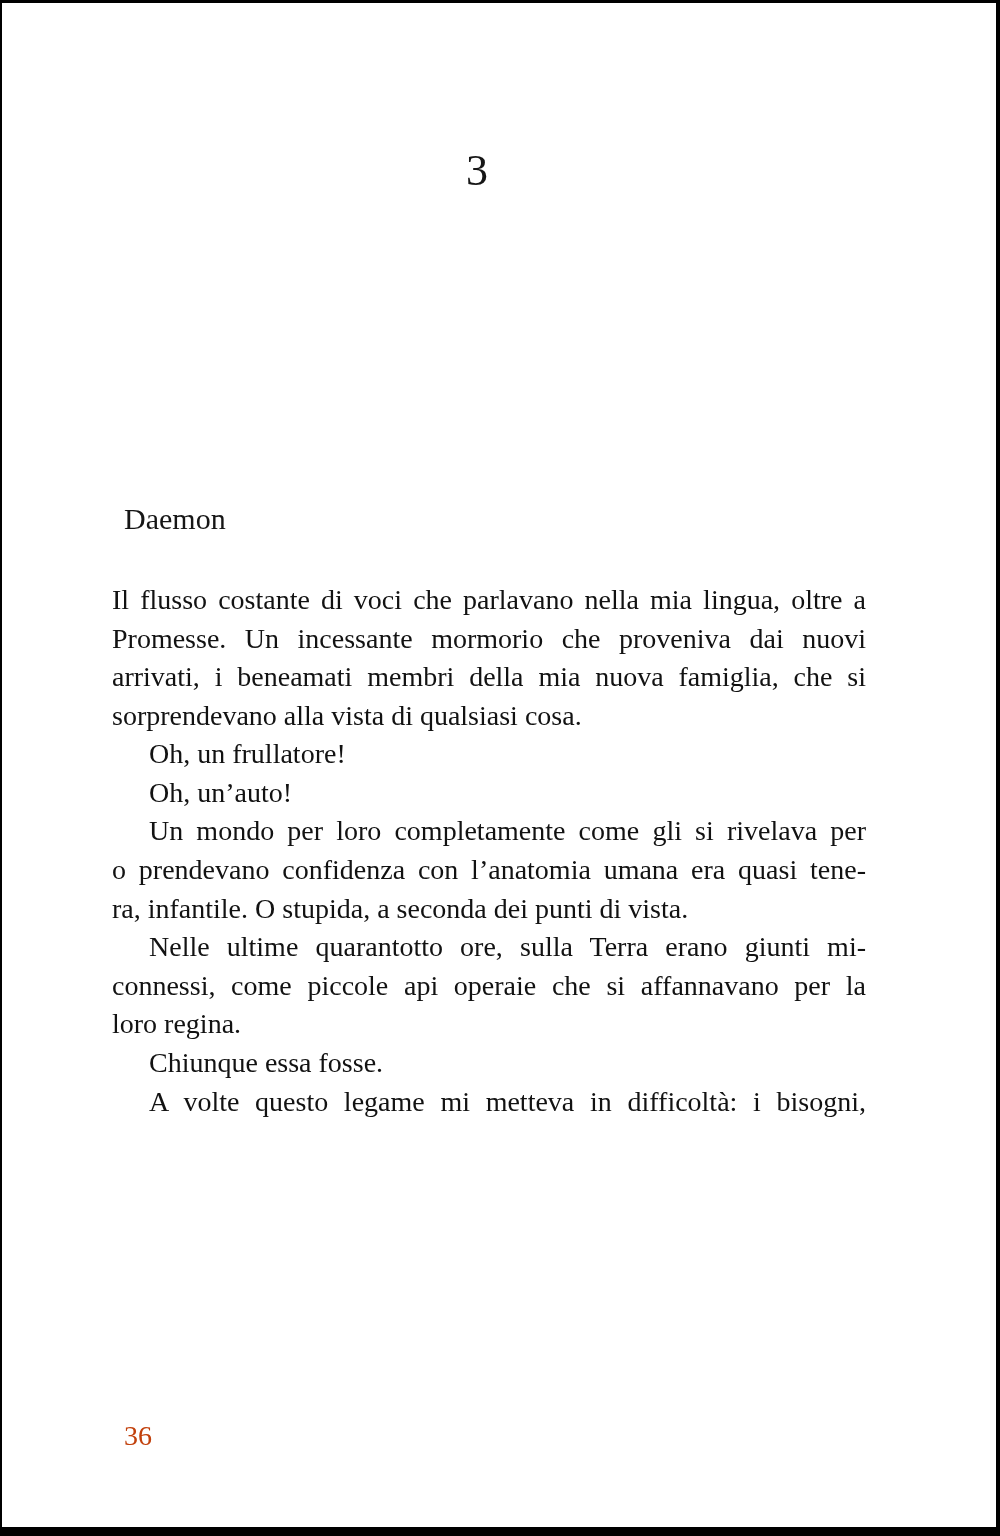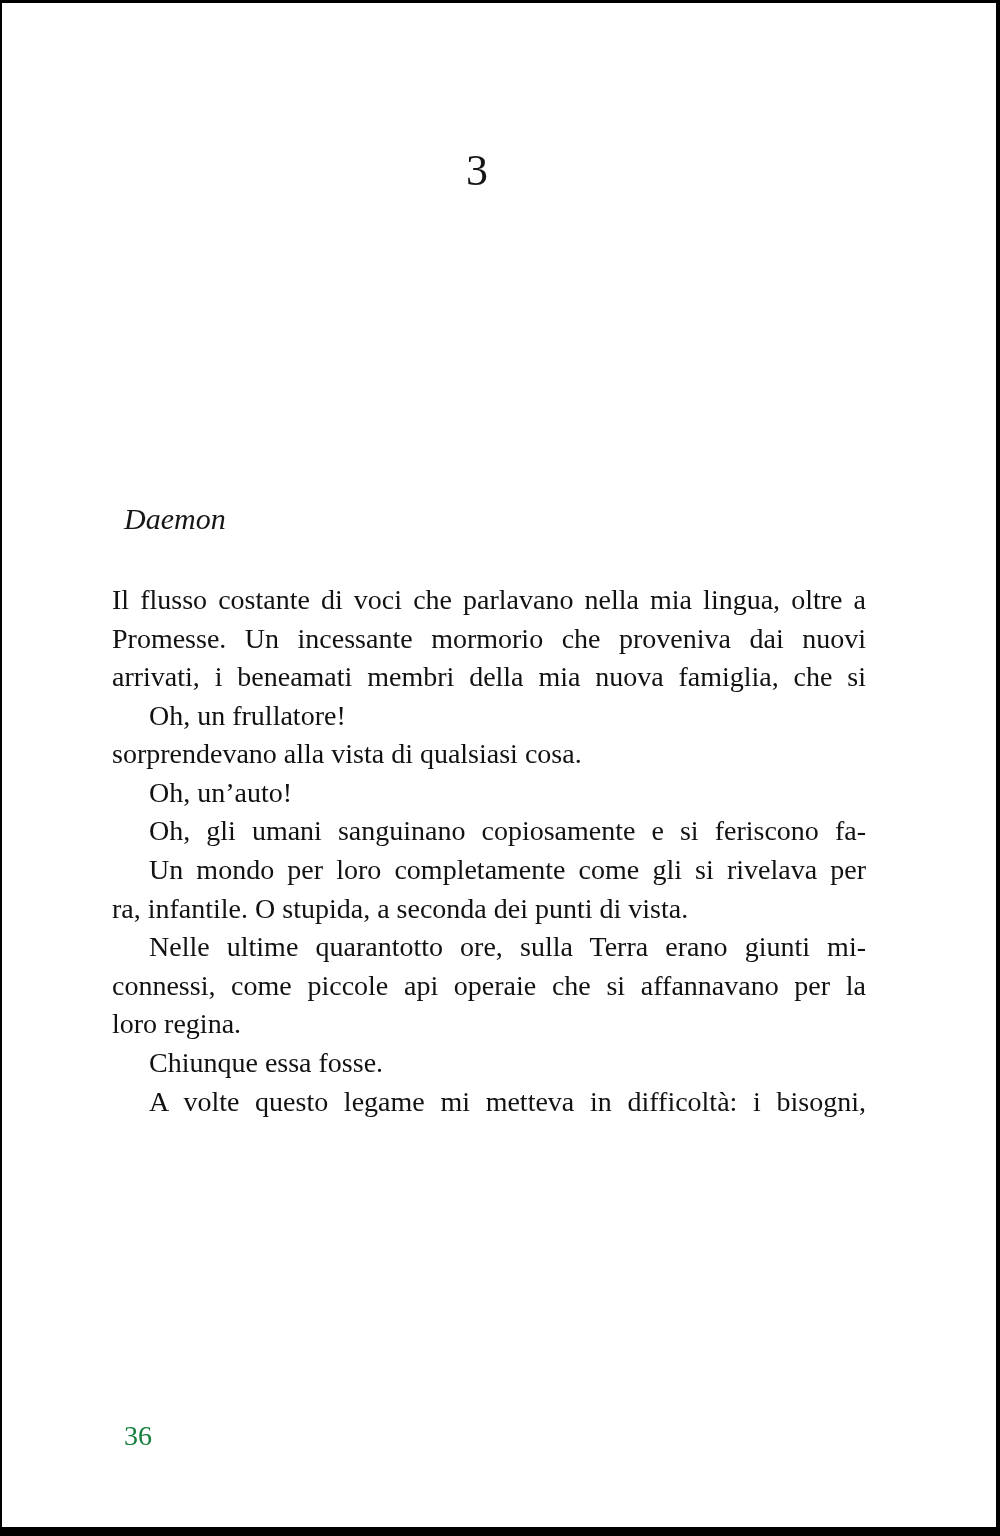--- a/index.html
+++ b/index.html
@@ -32,21 +32,20 @@
     font-size: 44px;
     line-height: 1;
     color: #161616;
   }
   #section-heading {
     position: absolute;
     left: 124px;
     top: 504px;
     font-size: 30px;
     line-height: 1;
-    font-style: italic;
     color: #161616;
   }
   #text-block {
     position: absolute;
     left: 112px;
     top: 581px;
     width: 754px;
     font-size: 28px;
   }
   .line {
@@ -59,45 +58,45 @@
   }
   .line.end { text-align-last: left; }
   .line.indent { padding-left: 37px; }
 
   #page-number {
     position: absolute;
     left: 124px;
     top: 1422px;
     font-size: 28px;
     line-height: 1;
-    color: #15803d;
+    color: #c2410c;
   }
 </style>
 </head>
 <body>
 
 <div id="book-page">
   <div id="frame-top" class="frame"></div>
   <div id="frame-left" class="frame"></div>
   <div id="frame-right" class="frame"></div>
   <div id="frame-bottom" class="frame"></div>
 
   <div id="chapter-number">3</div>
 
   <div id="section-heading">Daemon</div>
 
   <div id="text-block">
       <div class="line">Il flusso costante di voci che parlavano nella mia lingua, oltre a</div>
       <div class="line">Promesse. Un incessante mormorio che proveniva dai nuovi</div>
       <div class="line">arrivati, i beneamati membri della mia nuova famiglia, che si</div>
+      <div class="line end">sorprendevano alla vista di qualsiasi cosa.</div>
       <div class="line indent end">Oh, un frullatore!</div>
-      <div class="line end">sorprendevano alla vista di qualsiasi cosa.</div>
       <div class="line indent end">Oh, un’auto!</div>
-      <div class="line indent">Oh, gli umani sanguinano copiosamente e si feriscono fa-</div>
       <div class="line indent">Un mondo per loro completamente come gli si rivelava per</div>
+      <div class="line">o prendevano confidenza con l’anatomia umana era quasi tene-</div>
       <div class="line end">ra, infantile. O stupida, a seconda dei punti di vista.</div>
       <div class="line indent">Nelle ultime quarantotto ore, sulla Terra erano giunti mi-</div>
       <div class="line">connessi, come piccole api operaie che si affannavano per la</div>
       <div class="line end">loro regina.</div>
       <div class="line indent end">Chiunque essa fosse.</div>
       <div class="line indent">A volte questo legame mi metteva in difficoltà: i bisogni,</div>
     </div>
 
   <div id="page-number">36</div>
 </div>

